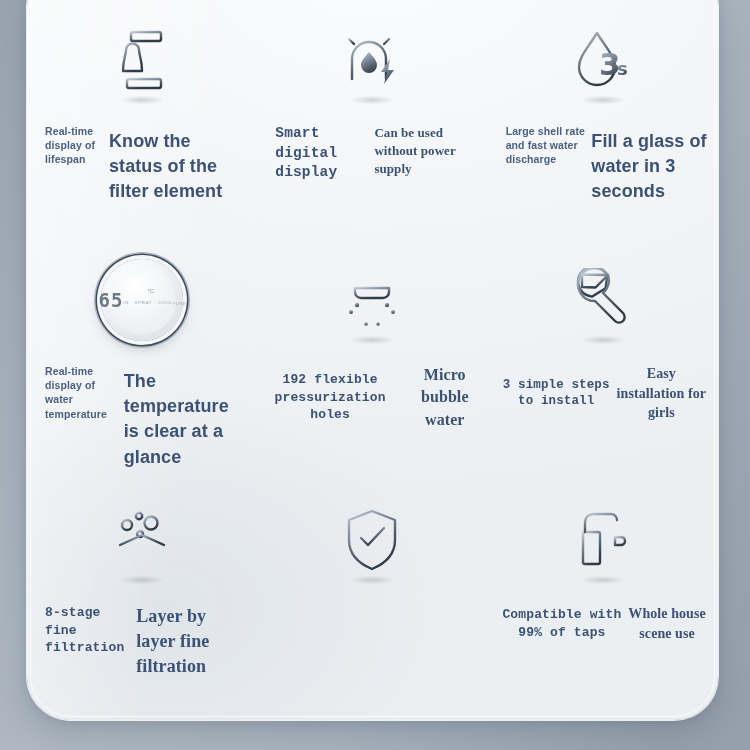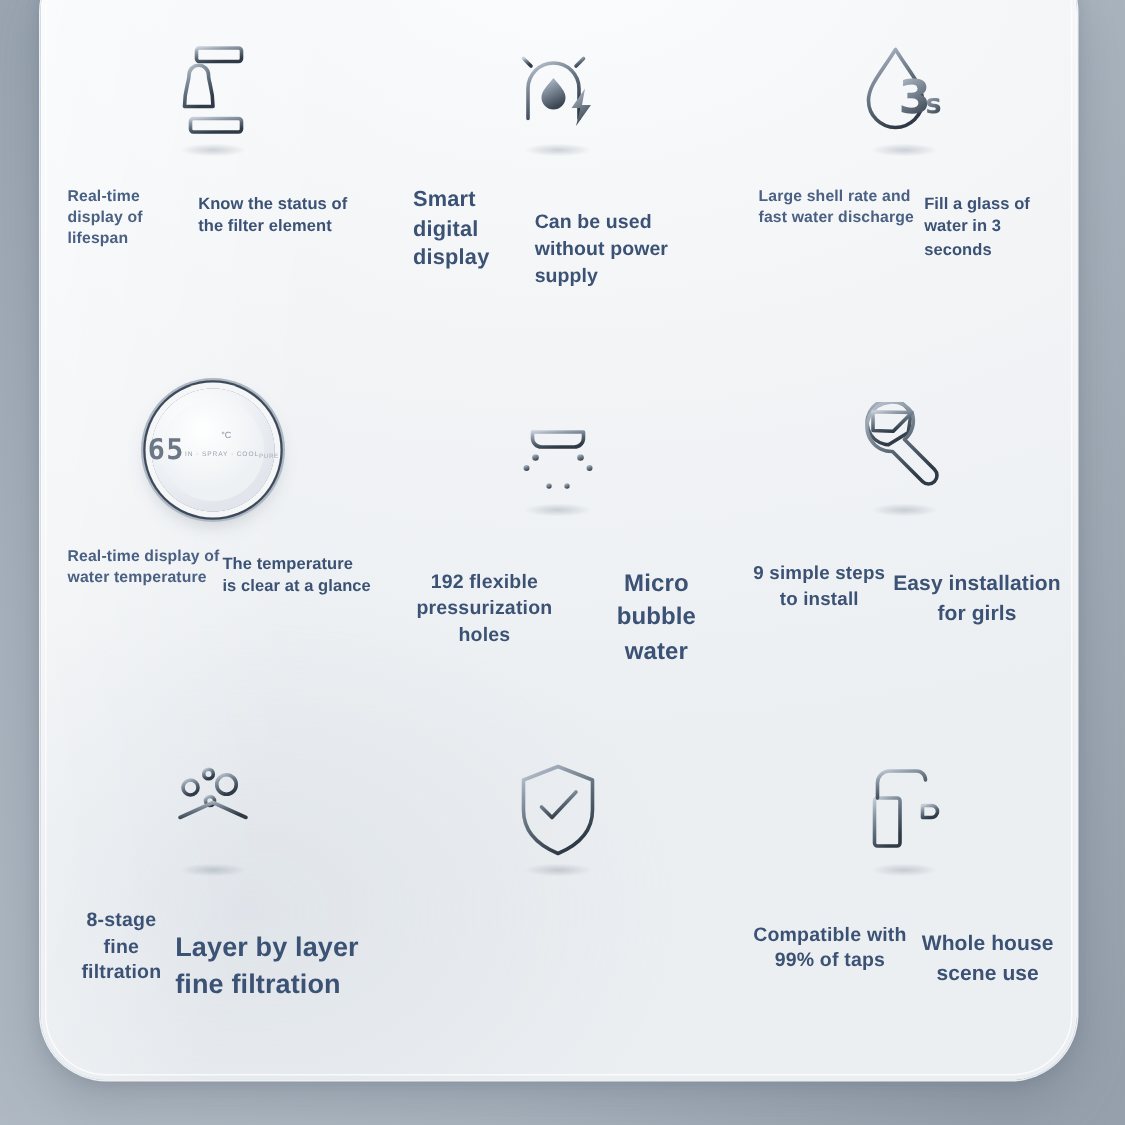--- a/index.html
+++ b/index.html
@@ -110,43 +110,43 @@
 
   .small{
     font-size:10.5px;
     font-weight:bold;
     color:#4a6183;
     line-height:1.35;
     letter-spacing:.01em;
     max-width:100%;
   }
   .big{
-    font-size:11px;
+    font-size:18px;
     font-weight:bold;
     color:#3c5party;
     color:#3b5275;
     line-height:1.4;
     margin-top:5px;
     letter-spacing:.005em;
     max-width:100%;
   }
   
-  .lead .small{ font-size:14.5px; color:#3b5275; }
-  .lead .big  { font-size:13px;  color:#3b5275; font-weight:bold; margin-top:15px; }
+  .lead .small{ font-size:14.5px; color:#3b5275;font-family:Liberation Mono, monospace; }
+  .lead .big  { font-size:13px;  color:#3b5275; font-weight:bold; margin-top:0;font-family:Liberation Serif, serif; }
 
   
   .cell.c5 .small{ font-size:13px; }
   .cell.c5 .big  { font-size:16px;padding-left:19px; }
   .cell.c6 .small{ font-size:12.5px; }
   .cell.c6 .big  { font-size:14px; }
   .cell.c8 .small{ font-size:13.5px; }
   .cell.c8 .big  { font-size:15px; }
   .cell.c9 .small{ font-size:13px; }
   .cell.c9 .big  { font-size:14px; }
-  .cell.c7 .small{ font-size:13px;text-align:center; }
+  .cell.c7 .small{ font-size:13px; }
   .cell.c7 .big  { font-size:18px; }
 
   
   .gauge{
     width:82px; height:82px; border-radius:50%;
     position:relative;
     background:
       radial-gradient(70% 70% at 35% 28%, #ffffff 0%, #f2f4f7 55%, #e2e6ec 100%);
     box-shadow:
       0 0 0 4px #f4f6f8,
@@ -340,21 +340,21 @@
         <svg width="60" height="64" viewBox="0 0 60 64">
           <path class="gl" d="M32 8 a15 15 0 1 0 -14 22 l2 0 L32 20 l0-2 z" transform="rotate(8 30 24)"></path>
           <path class="gl" d="M8 6 L8 20 L20 32 L32 20 L18 6 z" transform="translate(0,0)" opacity="0"></path>
           <path class="gl" d="M34 6 a16 16 0 1 0 -6 30 L46 54 a6 6 0 0 0 8-8 L36 28 a16 16 0 0 0 -2-22 z" opacity="0"></path>
           <path class="gl" d="M35 7 A16.5 16.5 0 1 0 22 33 l20 20 a5.5 5.5 0 0 0 8-8 L30 25 A16.5 16.5 0 0 0 35 7 z"></path>
           <path class="gl" d="M35 7 L22.5 19.5 L9 19 L9 6.5 z" fill="none"></path>
         </svg>
         <span class="icon-shadow"></span>
       </div>
       <div class="txt align-center">
-        <div class="small">9 simple steps to install</div>
+        <div class="small">3 simple steps to install</div>
         <div class="big">Easy installation for girls</div>
       </div>
     </div>
 
     <div class="cell c7 lead">
       <div class="icon-wrap">
         <svg width="64" height="66" viewBox="0 0 64 66">
           <circle class="gl" cx="17" cy="18" r="5" stroke-width="2.2"></circle>
           <circle class="gl" cx="29" cy="9" r="3.2" stroke-width="2.2"></circle>
           <circle class="gl" cx="41" cy="16" r="6.5" stroke-width="2.2"></circle>

